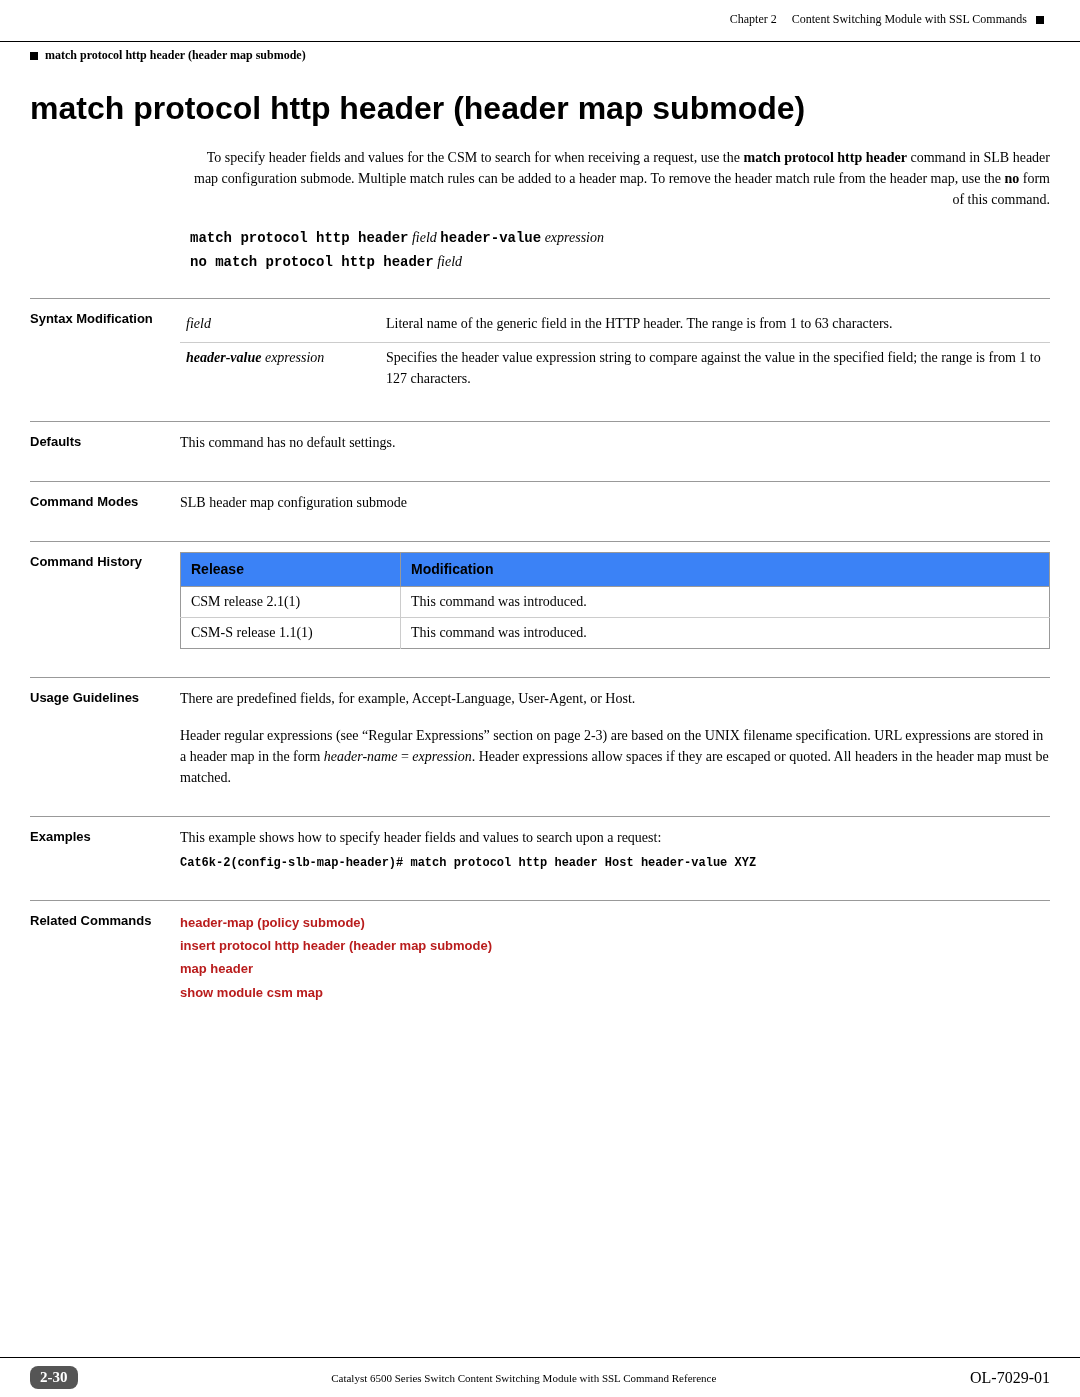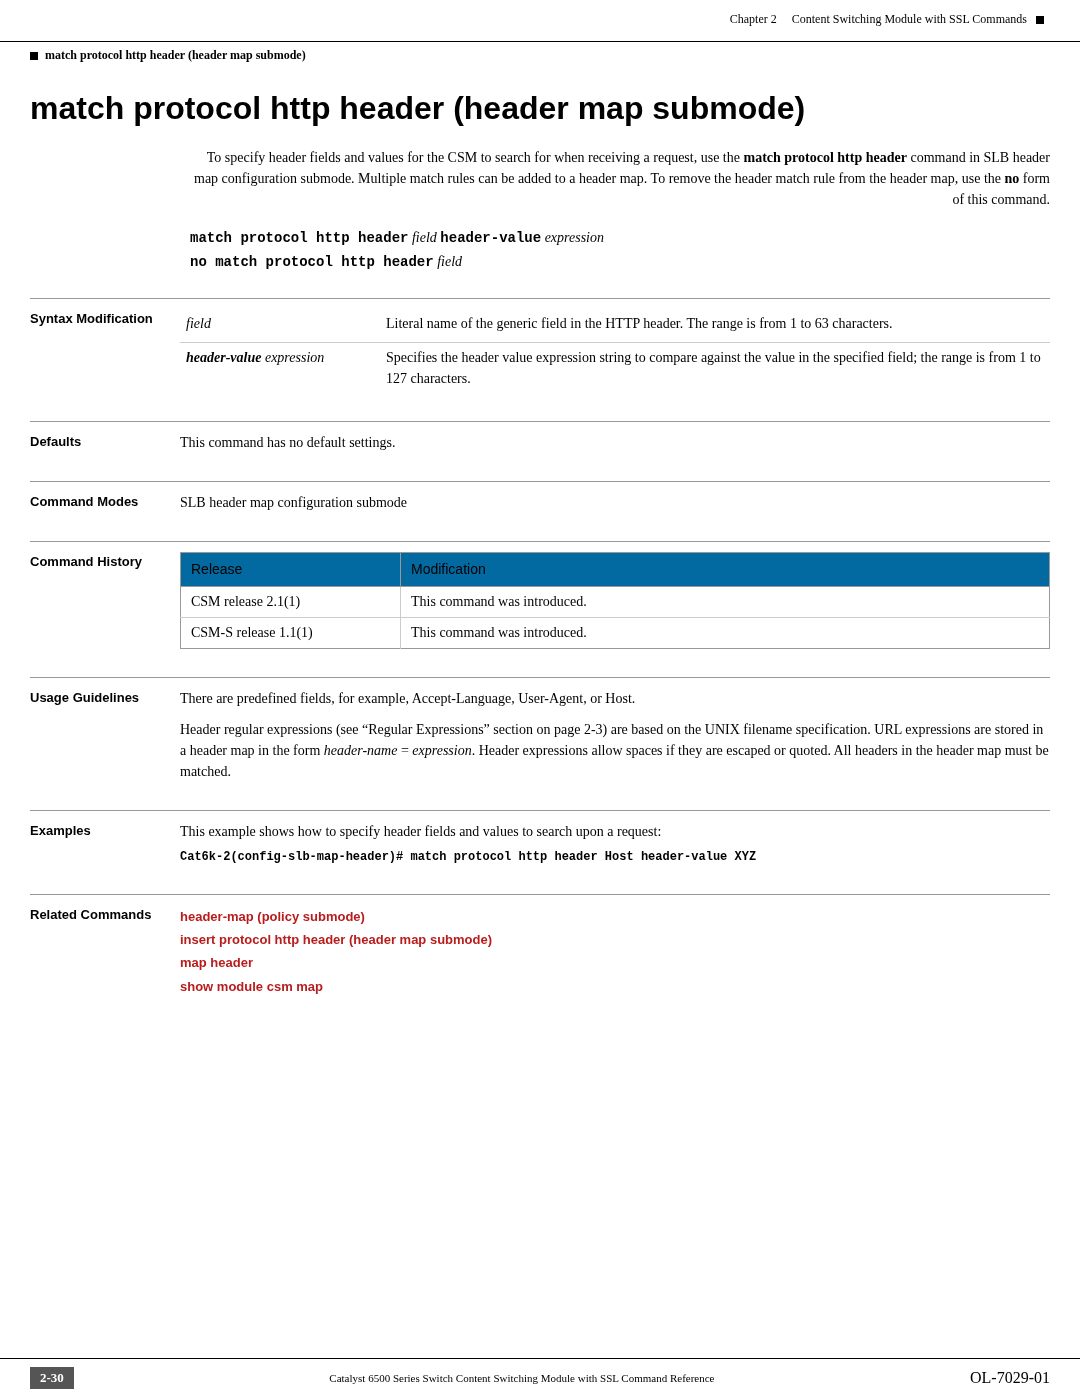--- a/index.html
+++ b/index.html
@@ -120,22 +120,22 @@
     }
 
     
     .history-table {
       width: 100%;
       border-collapse: collapse;
       font-size: 14px;
       border: 1px solid #999;
     }
     .history-table th {
-      background: #0369a1;
-      font-weight: normal;
+      background: #3b82f6;
+      font-weight: bold;
       font-family: Arial, Helvetica, sans-serif;
       padding: 6px 10px;
       text-align: left;
       border-bottom: 1px solid #999;
       border-right: 1px solid #999;
     }
     .history-table th:last-child { border-right: none; }
     .history-table td {
       padding: 5px 10px;
       border-bottom: 1px solid #ccc;
@@ -181,21 +181,22 @@
     .footer-left {
       display: flex;
       align-items: center;
       gap: 10px;
     }
     .page-number-box {
       background: #555;
       color: #fff;
       padding: 3px 10px;
       font-weight: bold;
-      font-size: 13px;
+      font-size: 15px;
+      border-radius: 8px;
     }
     .footer-center {
       font-size: 11px;
       text-align: center;
       flex: 1;
       margin: 0 20px;
     }
     .footer-right {
       font-size: 16px;
     }
@@ -304,21 +305,21 @@
             <td>This command was introduced.</td>
           </tr>
         </tbody>
       </table>
     </div>
   </div>
 
   <div class="section-row">
     <div class="section-label">Usage Guidelines</div>
     <div class="section-content">
-      <p style="margin-bottom:10px;">There are predefined fields, for example, Accept-Language, User-Agent, or Host.</p>
+      <p style="margin-bottom:16px;">There are predefined fields, for example, Accept-Language, User-Agent, or Host.</p>
       <p>
         Header regular expressions (see “Regular Expressions” section on page 2-3) are based on the UNIX filename specification. URL expressions are stored in a header map in the form <em>header-name</em> = <em>expression</em>. Header expressions allow spaces if they are escaped or quoted. All headers in the header map must be matched.
       </p>
     </div>
   </div>
 
   <div class="section-row">
     <div class="section-label">Examples</div>
     <div class="section-content">
       <p>This example shows how to specify header fields and values to search upon a request:</p>

